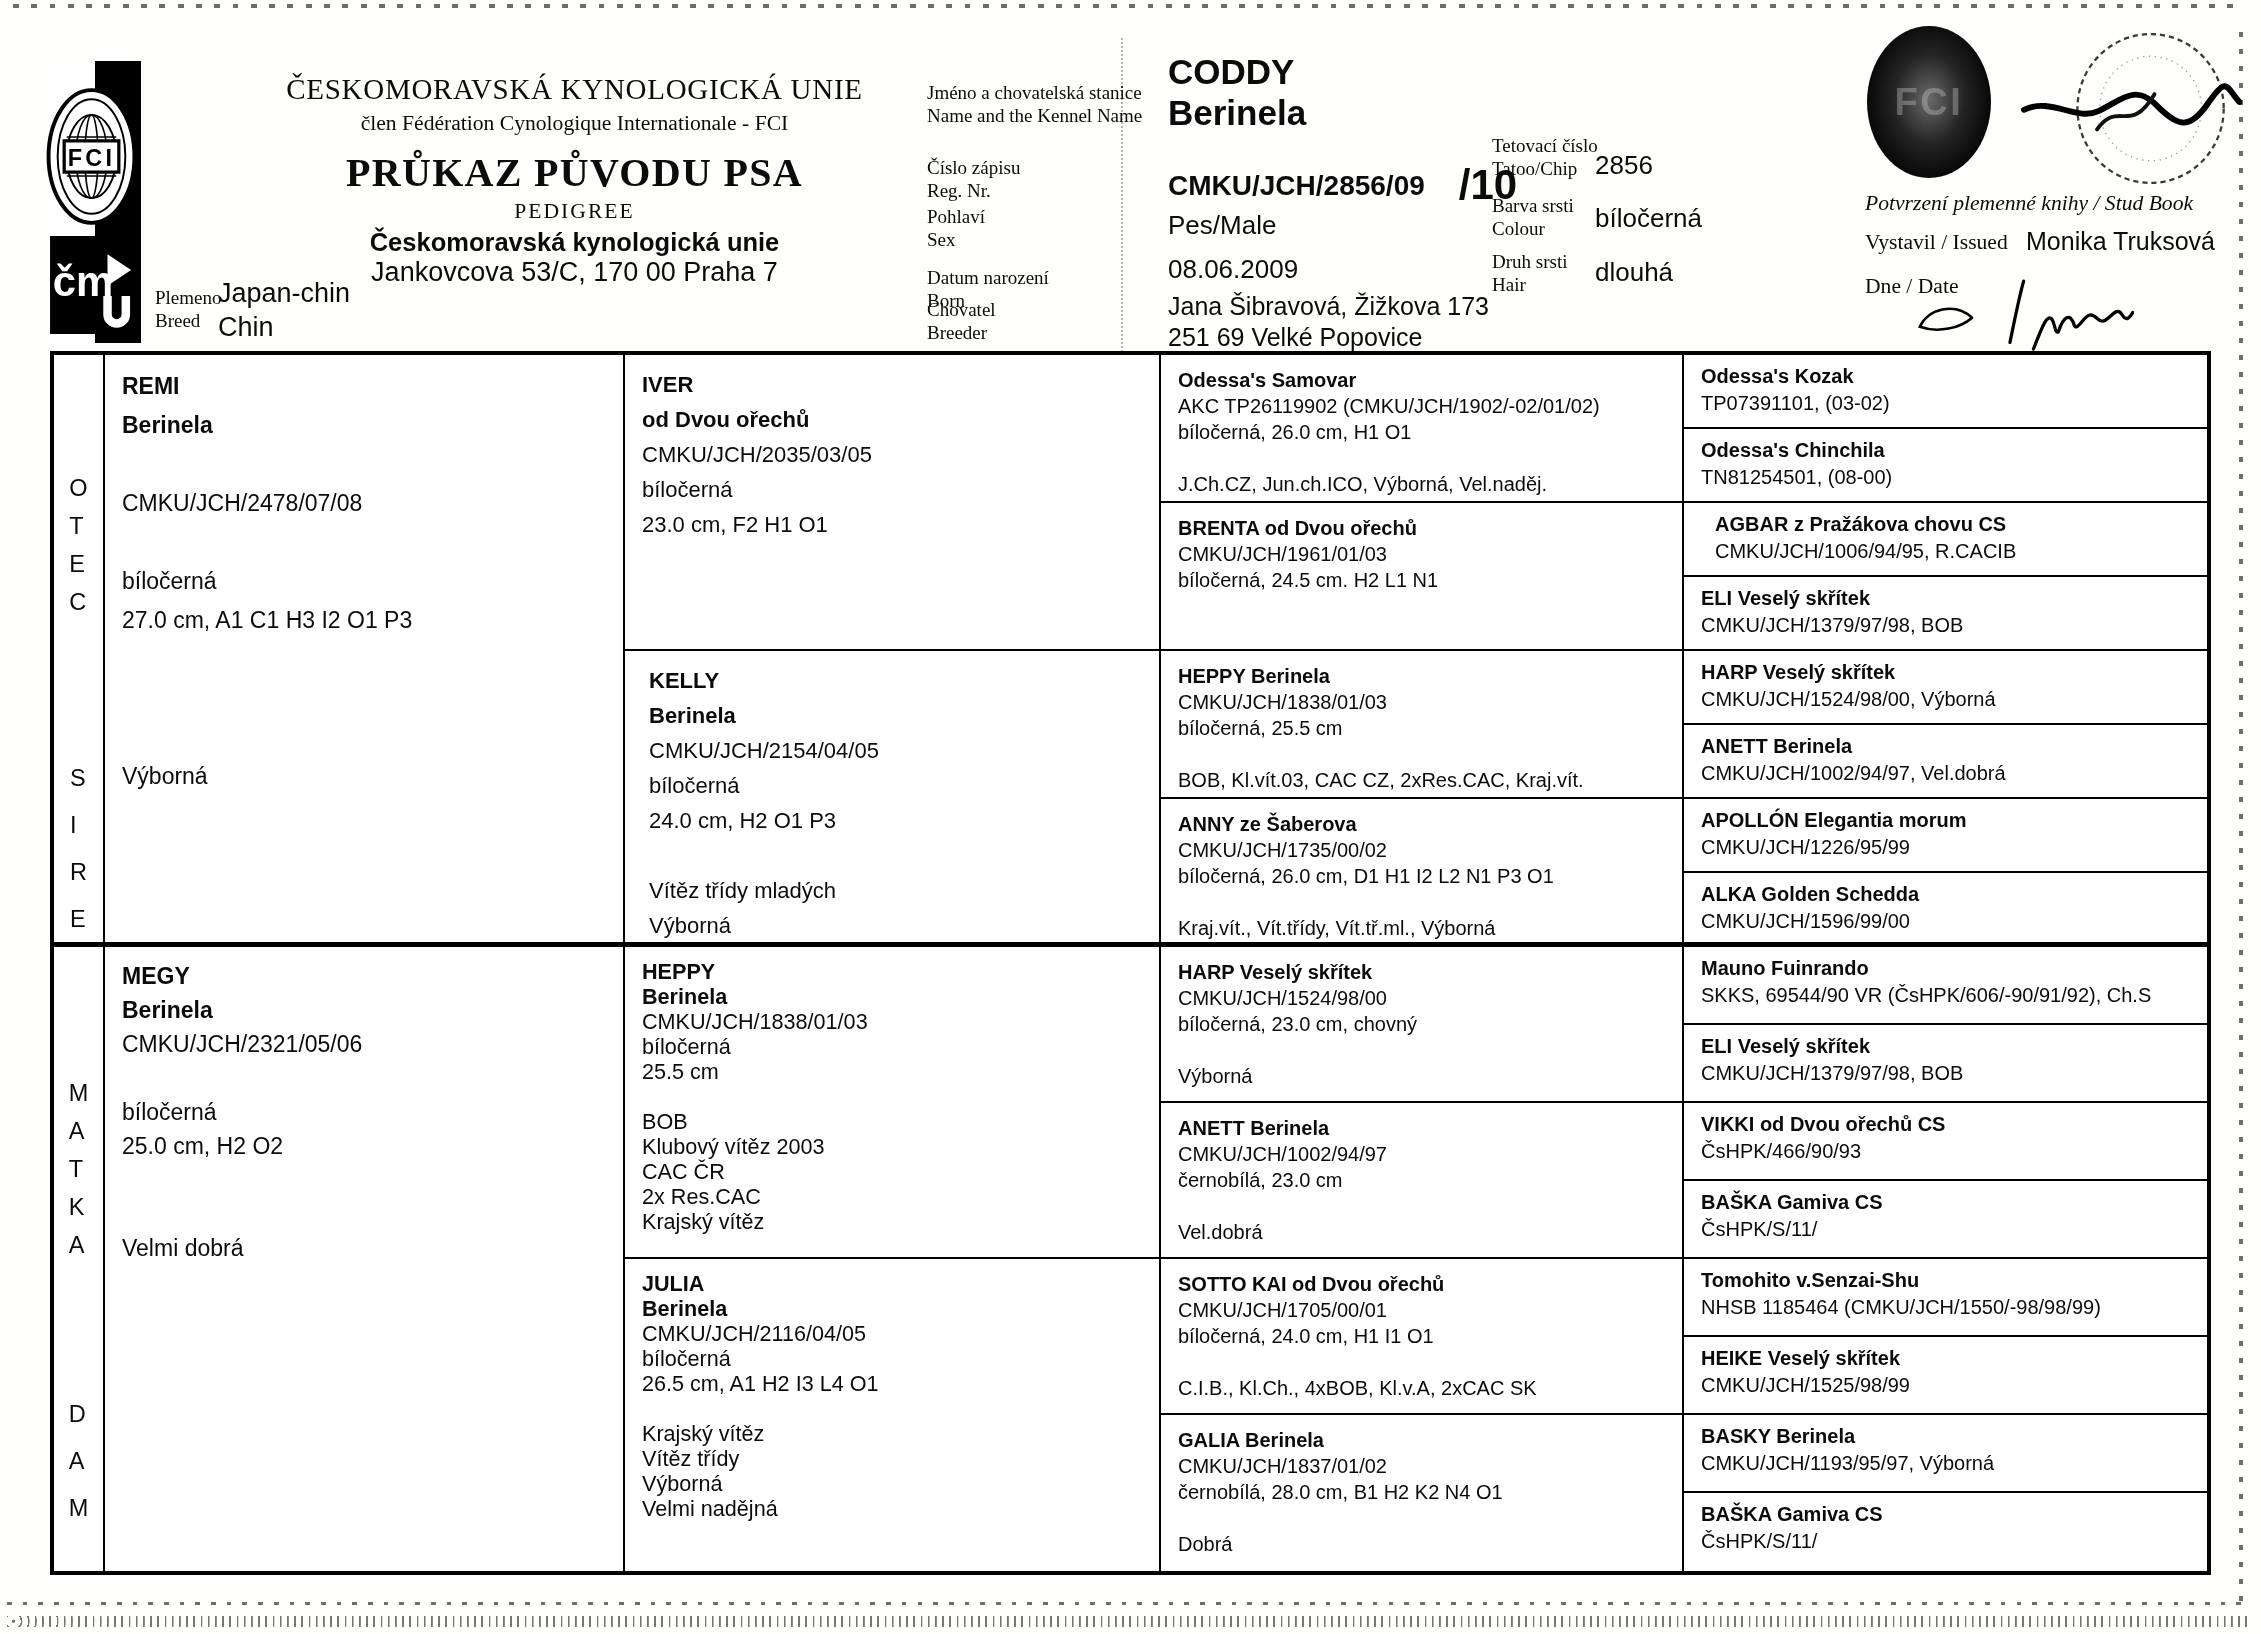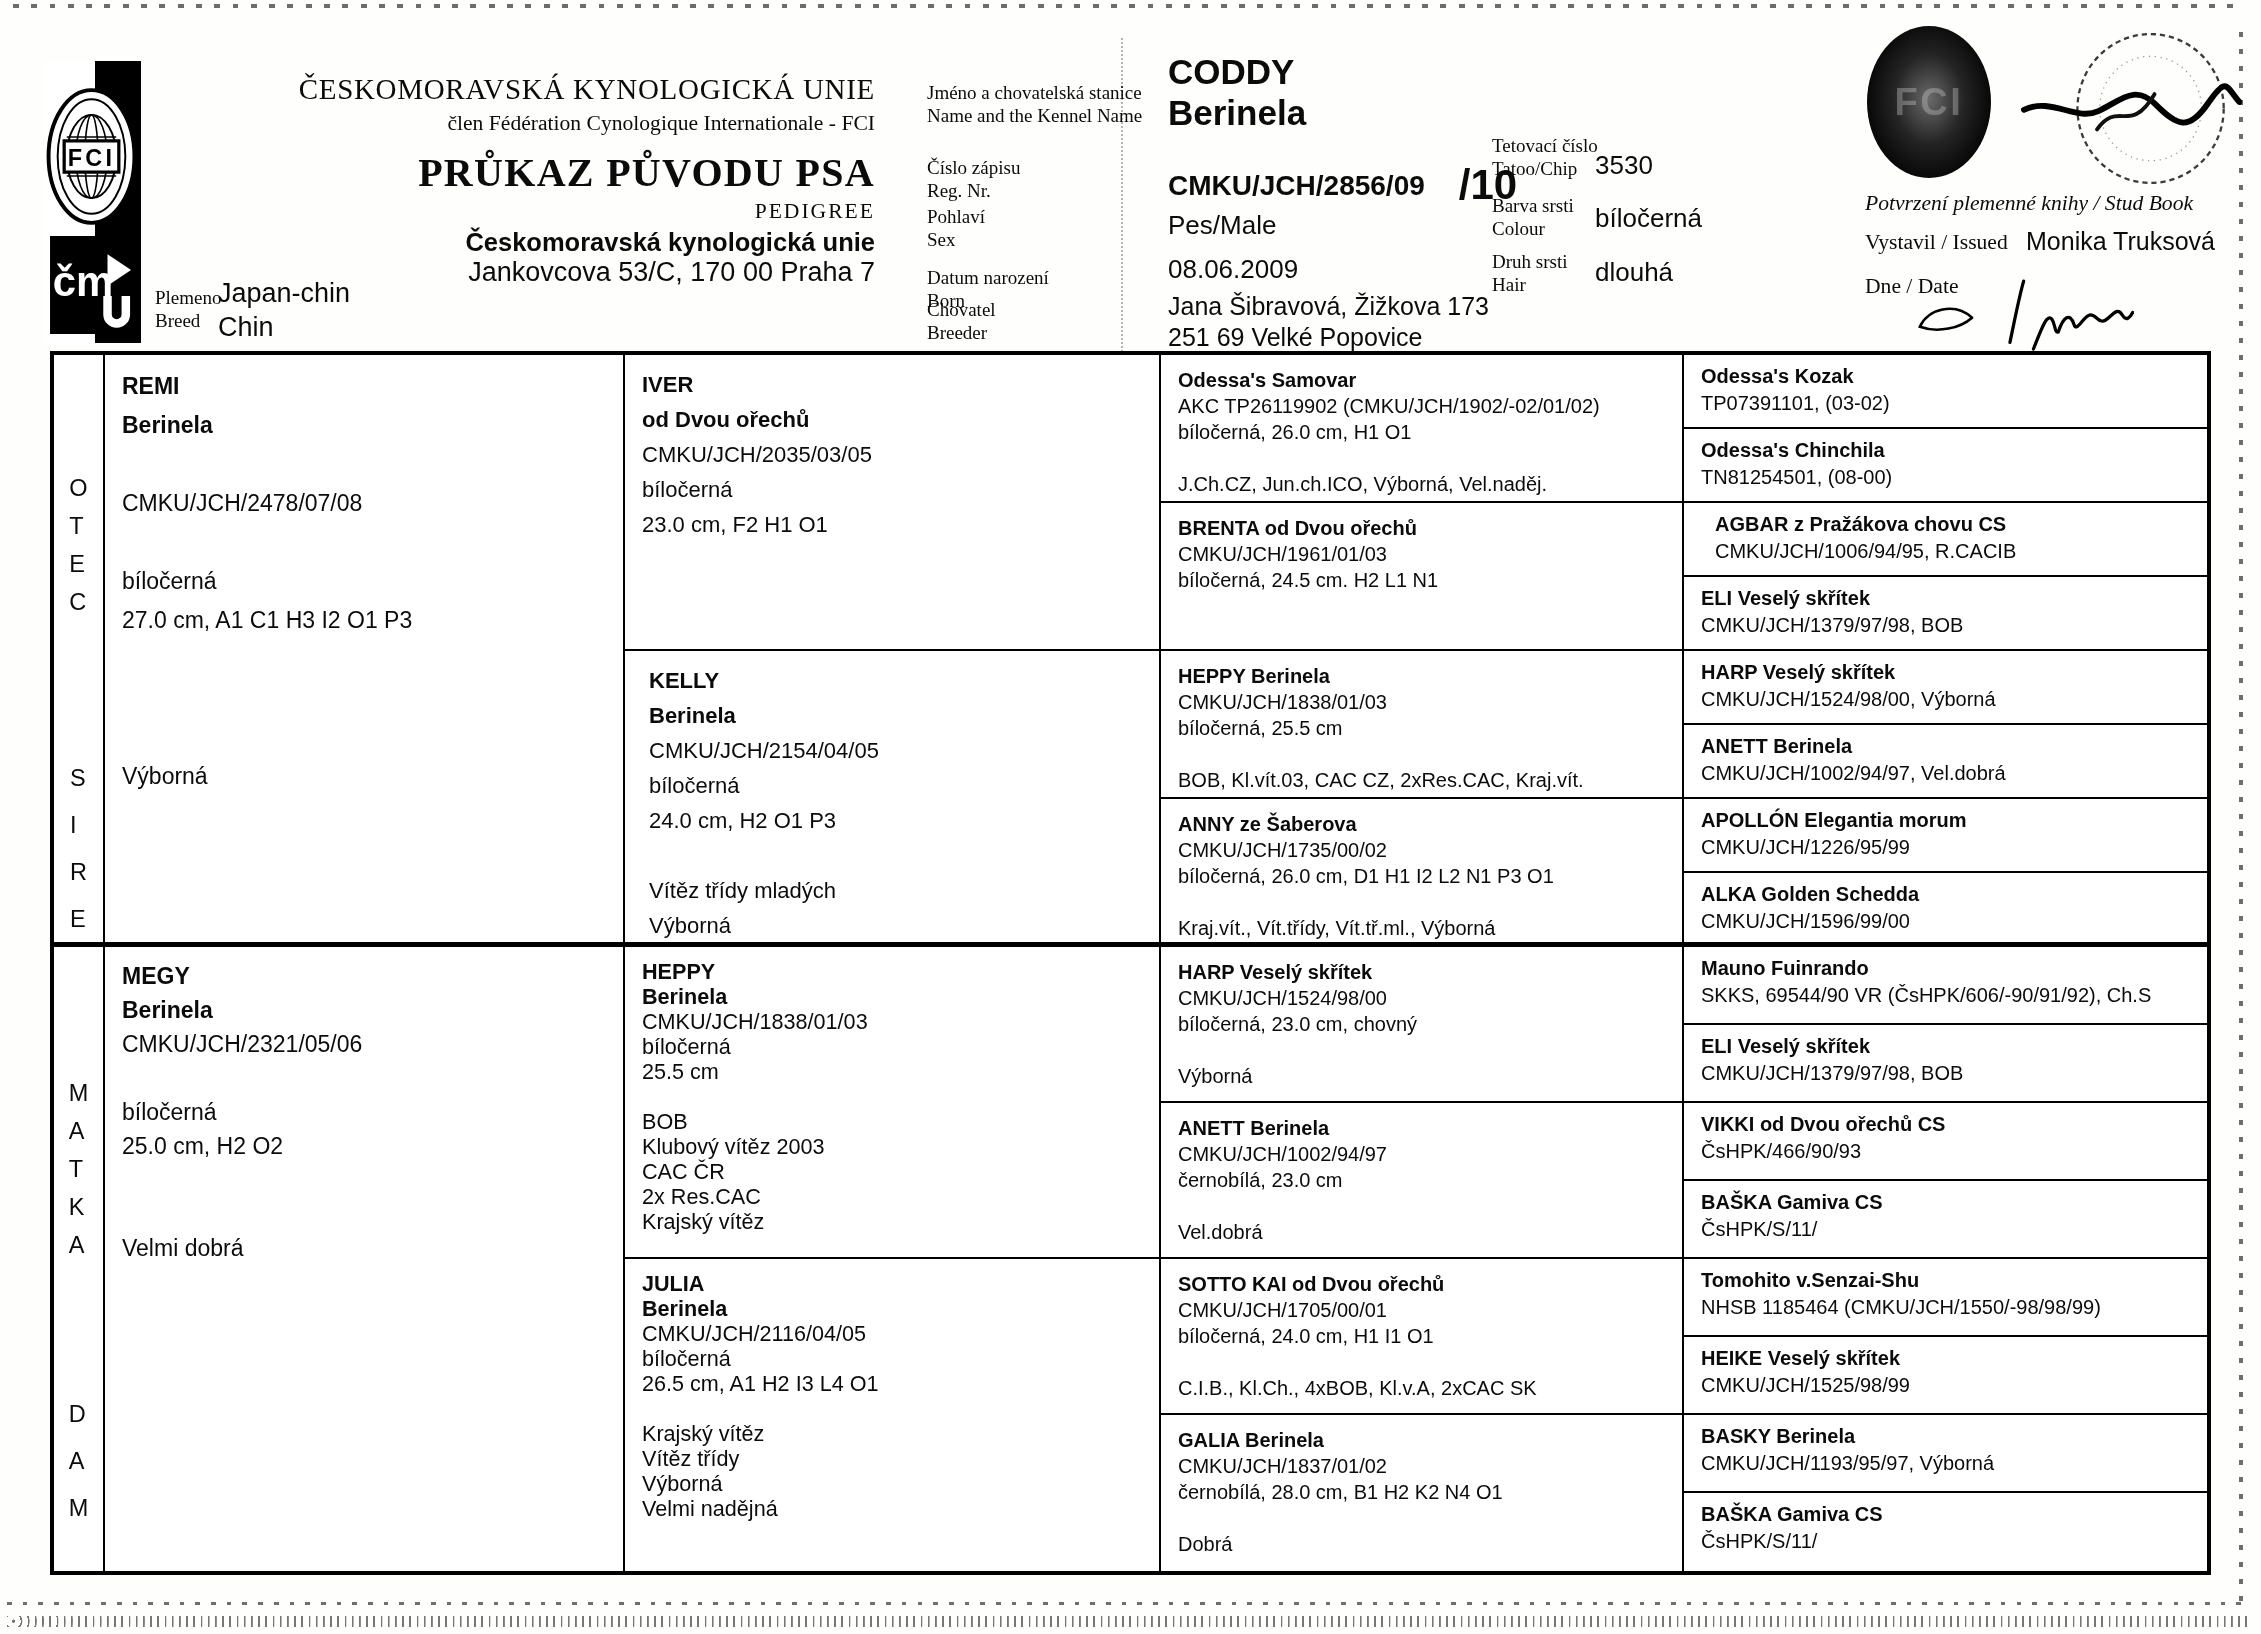--- a/index.html
+++ b/index.html
@@ -20,21 +20,21 @@
     background:repeating-linear-gradient(0deg,#4a4a4a 0 5.2px,transparent 5.2px 17px);opacity:.8;}
   .crease{left:1121px;top:38px;width:0;height:314px;border-left:2px dotted #b3b3b3;}
 
   
   .logo{left:43px;top:61px;width:98px;height:282px;background:#fff;}
   .logo-strip{position:absolute;right:0;top:0;width:46px;height:100%;background:#000;}
   .fci-emblem{position:absolute;left:1.3px;top:25px;}
   .cmu-mark{position:absolute;left:6.5px;top:175px;}
 
   
-  .title-block{left:274px;top:73px;width:601px;text-align:right;}
+  .title-block{left:274px;top:73px;width:601px;text-align:center;}
   .org-title{font-size:29px;letter-spacing:0.7px;}
   .org-subtitle{font-size:21.6px;margin-top:5.2px;}
   .doc-title{font-size:40px;font-weight:700;letter-spacing:1.3px;margin-top:13px;}
   .doc-subtitle{font-size:21.6px;letter-spacing:2px;margin-top:2.6px;}
   .issuer-name{font-family:"Liberation Sans",sans-serif;font-size:25.5px;font-weight:700;margin-top:3.9px;}
   .issuer-address{font-family:"Liberation Sans",sans-serif;font-size:27px;font-weight:400;}
 
   .lbl{font-family:"Liberation Serif",serif;font-size:19px;line-height:1.2;}
   .val{font-size:26px;line-height:1.25;}
   .breed-lbl{left:155px;top:287px;}
@@ -204,21 +204,21 @@
       <div>Tatoo/Chip</div>
   </div>
   <div class="abs lbl colour-lbl">
     <div>Barva srsti</div>
       <div>Colour</div>
   </div>
   <div class="abs lbl hair-lbl">
     <div>Druh srsti</div>
       <div>Hair</div>
   </div>
-  <div class="abs val tattoo-val">3530</div>
+  <div class="abs val tattoo-val">2856</div>
   <div class="abs val colour-val">bíločerná</div>
   <div class="abs val hair-val">dlouhá</div>
 
   <div class="abs stamp-dark">
       <span>FCI</span>
     </div>
   <svg class="abs stamp-light" width="222" height="165" viewBox="0 0 340 252">
     <ellipse cx="200" cy="126" rx="112" ry="114" fill="none" stroke="#3a3a3a" stroke-width="3.5" stroke-dasharray="8 6"></ellipse>
     <ellipse cx="200" cy="126" rx="78" ry="80" fill="none" stroke="#9a9a9a" stroke-width="2" stroke-dasharray="2 7"></ellipse>
     <path d="M6,128 C48,108 86,146 120,130 S176,88 208,120 S258,162 288,118 S316,94 336,116" fill="none" stroke="#000" stroke-width="9" stroke-linecap="round"></path>

